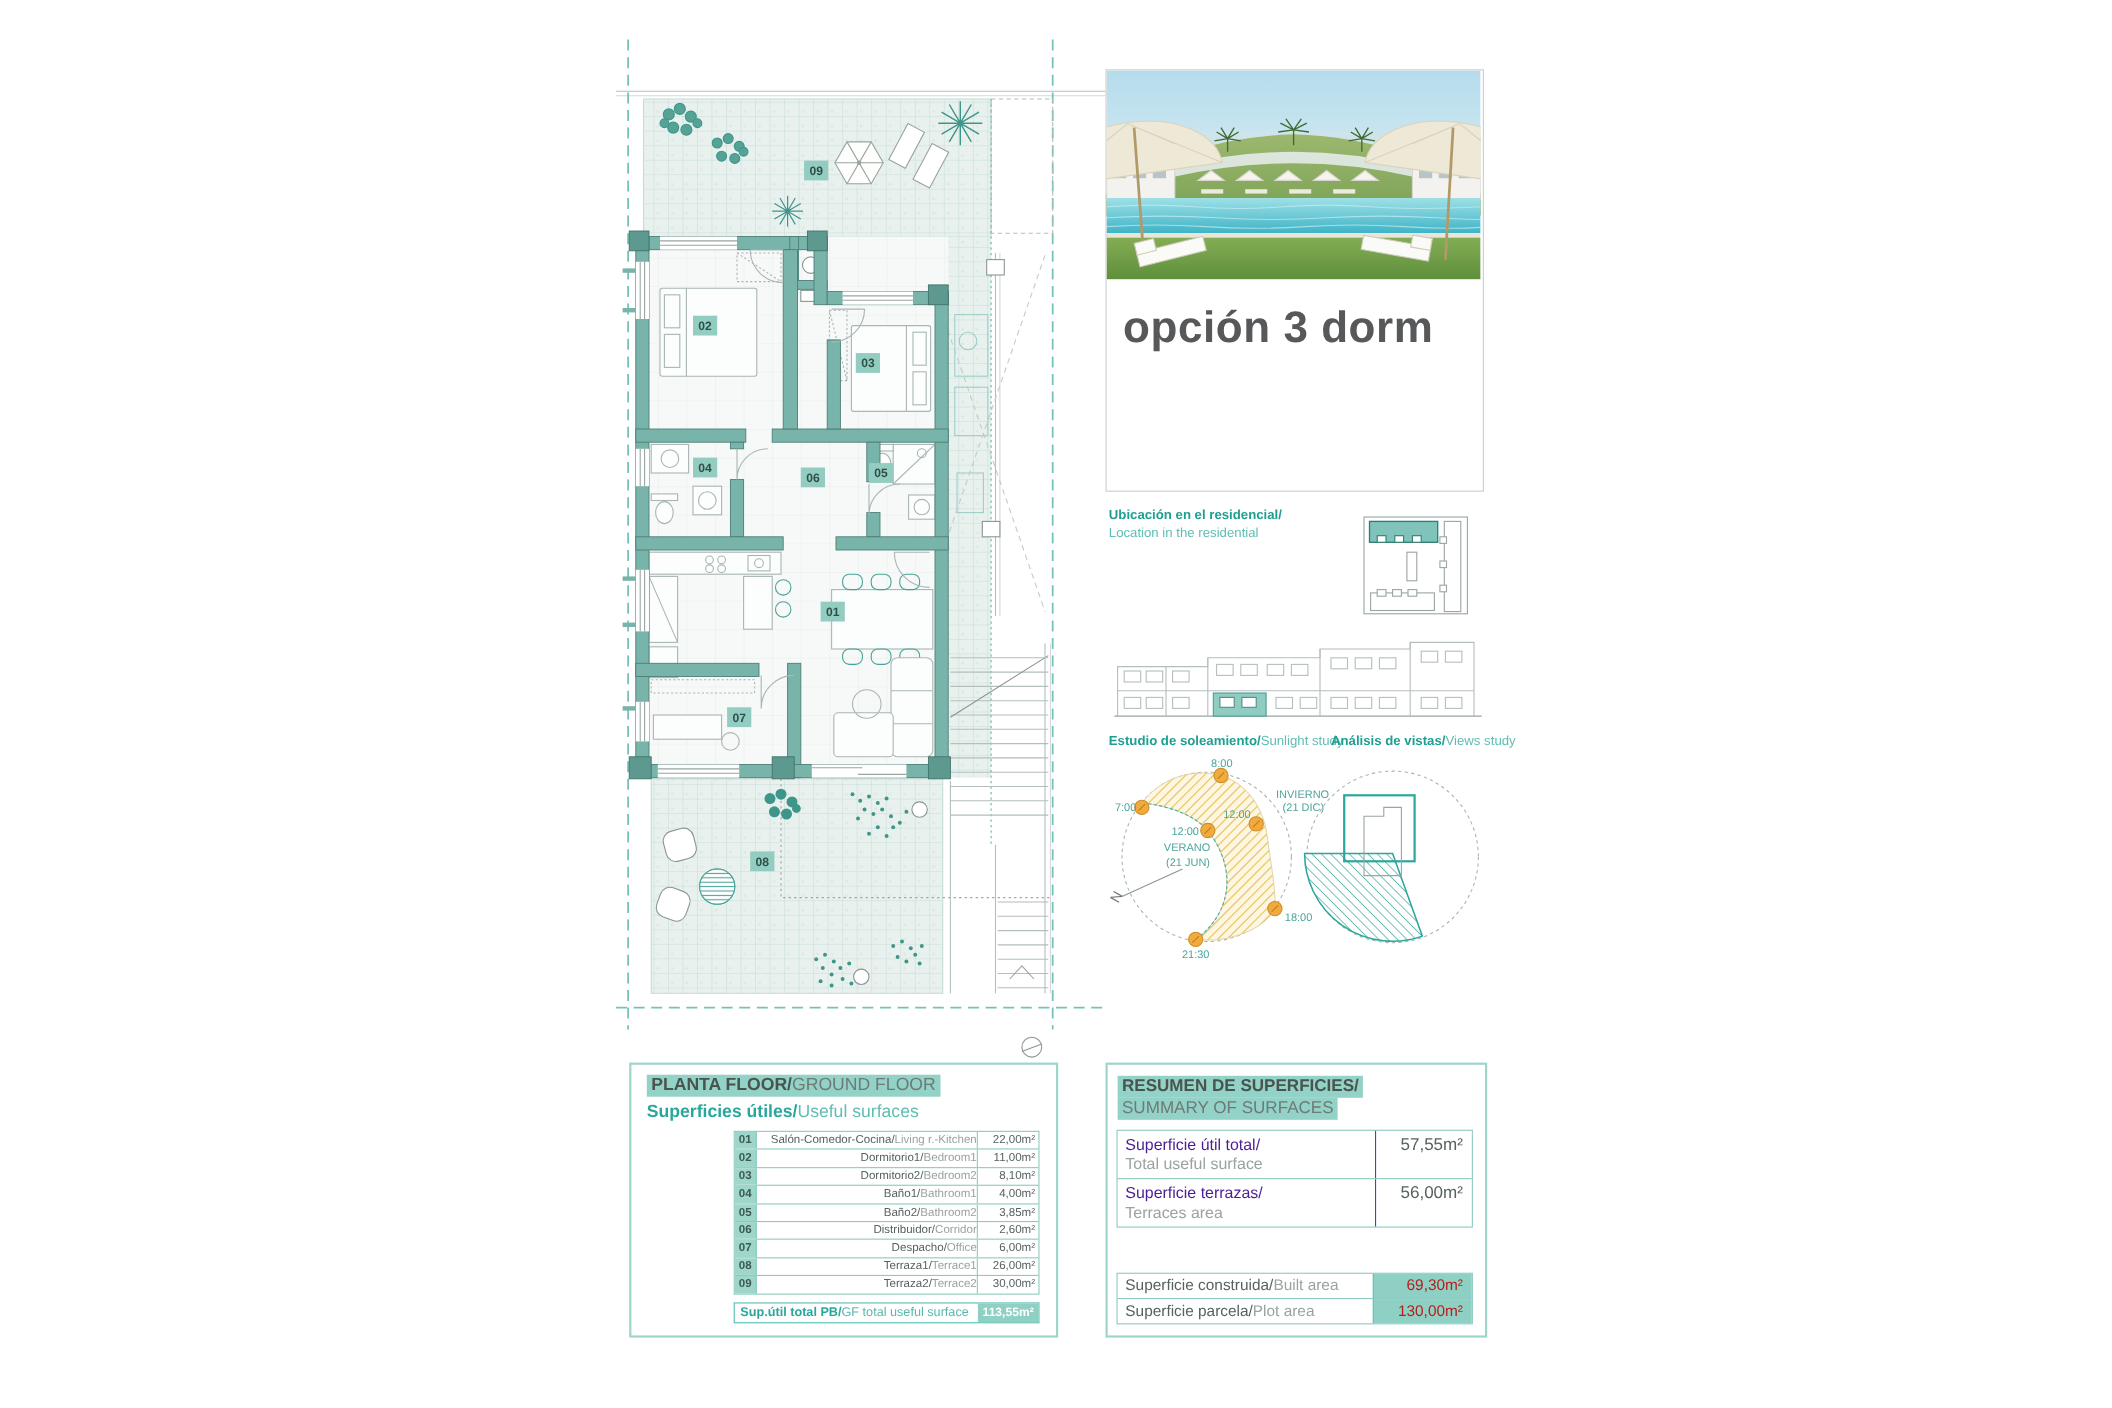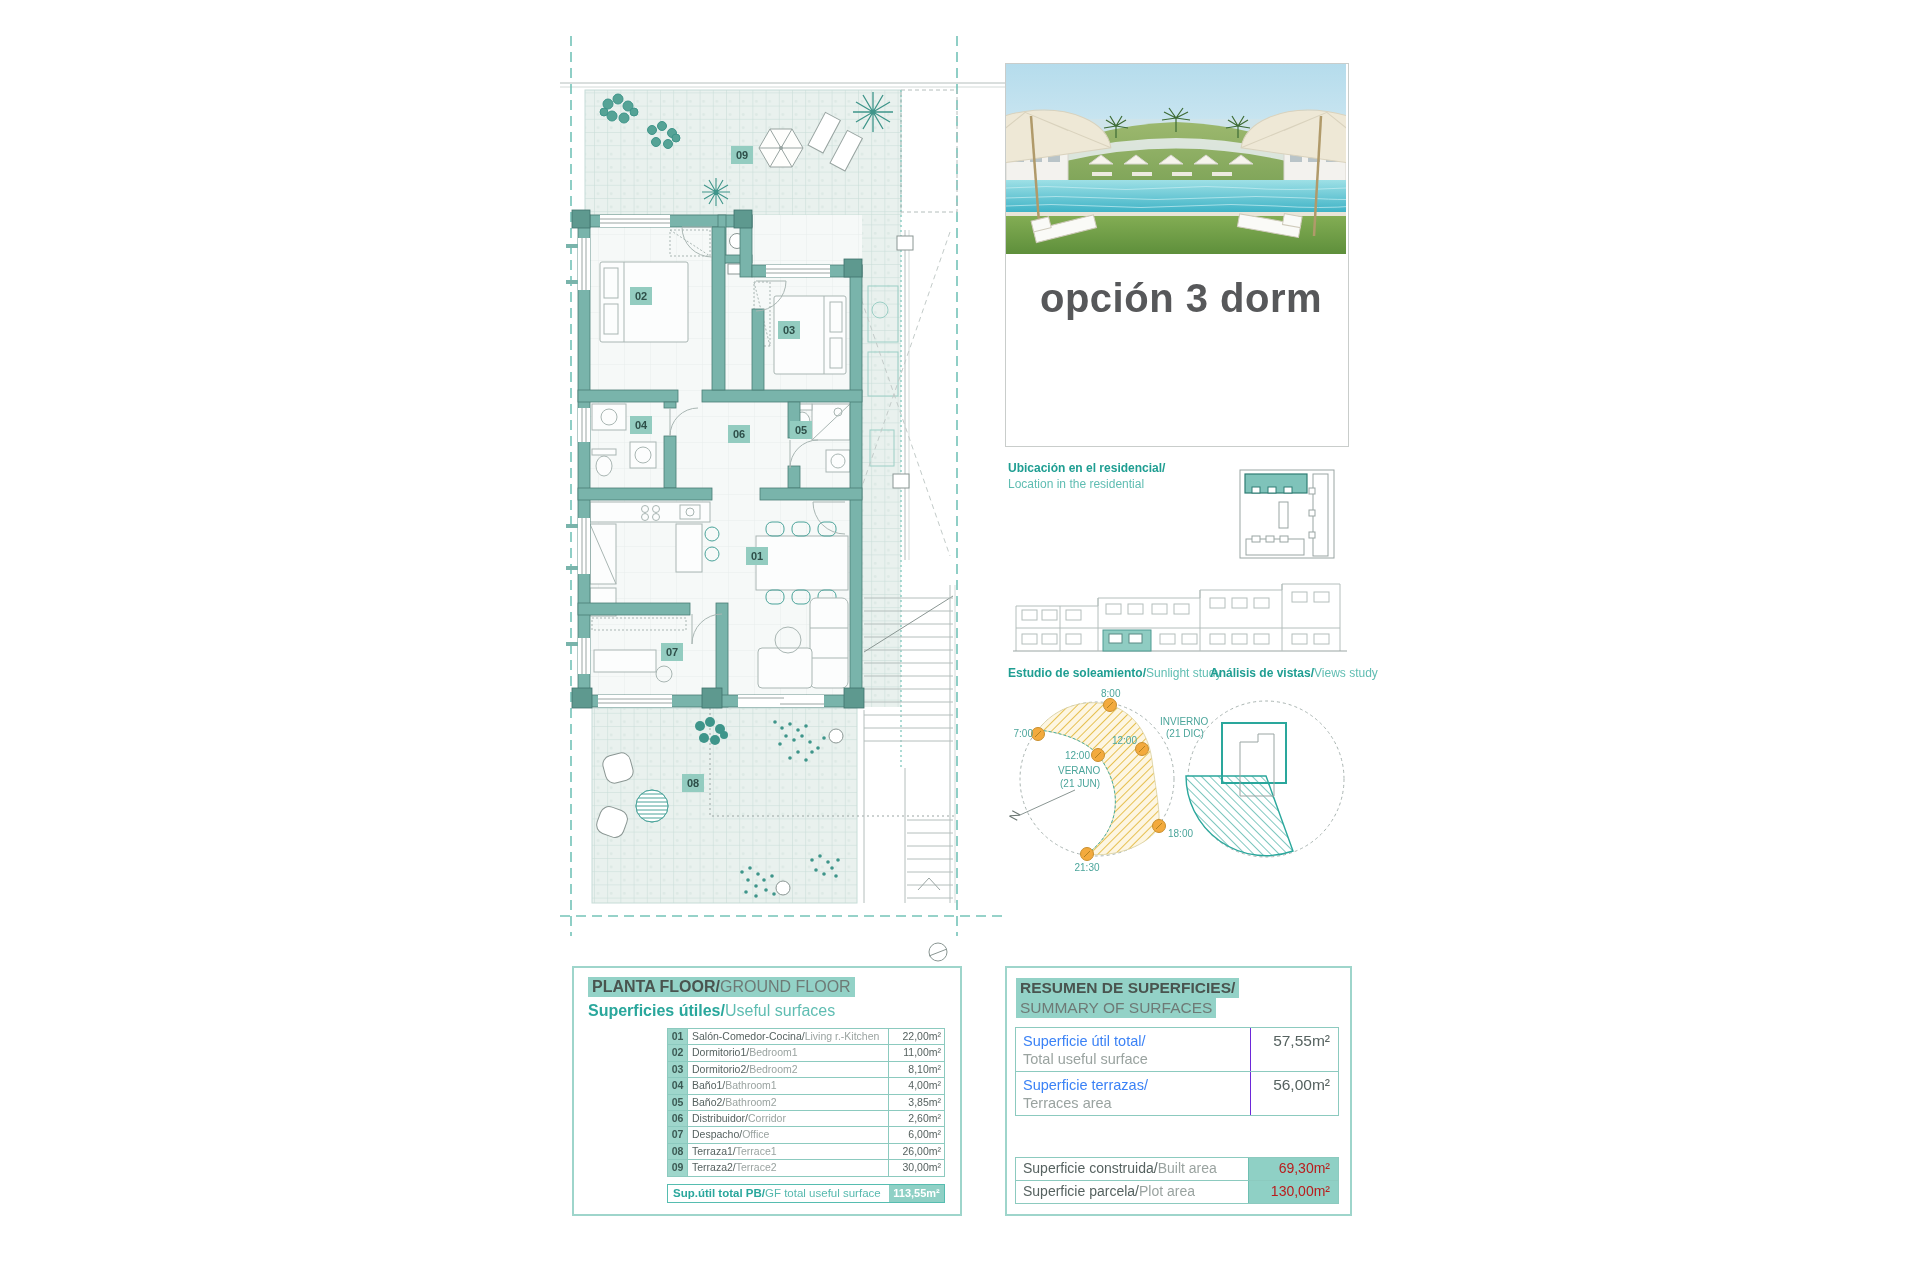--- a/index.html
+++ b/index.html
@@ -2,57 +2,57 @@
 <html><head>
 <meta charset="utf-8">
 <style>
   html,body{margin:0;padding:0;background:#ffffff;}
   #page{position:relative;width:1920px;height:1280px;background:#fff;overflow:hidden;
         font-family:"Liberation Sans","DejaVu Sans",sans-serif;color:#566260;}
   .abs{position:absolute;}
   
   .card{left:1005px;top:63px;width:342px;height:382px;border:1px solid #c9cdcb;background:#fff;}
   .card svg{display:block;}
-  .card-title{position:absolute;left:15px;top:212px;font-size:40px;font-weight:600;color:#57585a;letter-spacing:.5px;margin-left:19px;}
+  .card-title{position:absolute;left:15px;top:212px;font-size:40px;font-weight:600;color:#57585a;letter-spacing:.5px;}
   
   .teal-lbl{font-size:12px;line-height:16px;color:#2aa79c;}
   .teal-lbl b{font-weight:bold;color:#1f9e92;}
   .teal-lbl span{color:#5fbdb2;}
   
   .box{border:2px solid #9ed5cb;background:#fff;}
   .gf-box{left:572px;top:966px;width:386px;height:246px;}
   .sum-box{left:1005px;top:966px;width:343px;height:246px;}
   .hl{background:#93d2c7;padding:1px 4px 2px 4px;display:inline;}
   .h-es{font-weight:bold;color:#49544f;}
   .h-en{font-weight:normal;color:#6e7a76;}
   .gf-head{position:absolute;left:14px;top:10px;font-size:16px;}
   .gf-sub{position:absolute;left:14px;top:34px;font-size:16px;}
   .gf-sub b{color:#2aa79c;}
   .gf-sub span{color:#5fbdb2;}
   
   .gf-table{position:absolute;left:93px;top:60px;width:276px;border:1px solid #8ccabf;}
   .gf-row{display:flex;height:15.4px;border-bottom:1px solid #8ccabf;font-size:10.5px;line-height:15px;}
   .gf-row:last-child{border-bottom:none;}
   .gf-num{width:19px;background:#9ed6cb;color:#3c5a54;font-weight:bold;text-align:center;border-right:1px solid #8ccabf;}
-  .gf-name{flex:1;padding-left:4px;white-space:nowrap;overflow:hidden;}
+  .gf-name{flex:1;padding-left:4px;white-space:nowrap;overflow:hidden;text-align:right;}
   .gf-name .es{color:#566260;}
   .gf-name .en{color:#9aa3a0;}
   .gf-val{width:52px;border-left:1px solid #8ccabf;text-align:right;padding-right:3px;color:#566260;}
   .gf-total{position:absolute;left:93px;top:216px;width:276px;height:17px;border:1.5px solid #56bdb0;display:flex;font-size:11.5px;line-height:16px;background:#fff;}
   .gf-total .lbl{flex:1;padding-left:5px;white-space:nowrap;}
   .gf-total .lbl b{color:#2aa79c;}
   .gf-total .lbl span{color:#56b9ae;}
   .gf-total .val{width:55px;background:#8fd0c5;color:#fff;font-weight:bold;text-align:center;font-size:11px;}
   
   .sum-head{position:absolute;left:9px;top:10px;font-size:15.5px;line-height:20px;}
   .sum-tableA{position:absolute;left:8px;top:59px;width:322px;border:1px solid #8ccabf;}
   .sum-rowA{display:flex;height:43px;border-bottom:1px solid #8ccabf;}
   .sum-rowA:last-child{border-bottom:none;}
   .sum-lblA{flex:1;padding:4px 0 0 7px;font-size:14.5px;line-height:18px;}
-  .sum-lblA .es{color:#3b82f6;}
+  .sum-lblA .es{color:#4c1d95;}
   .sum-lblA .en{color:#9aa3a0;}
   .sum-valA{width:88px;border-left:1px solid #6d28d9;text-align:right;padding:4px 8px 0 0;font-size:15.5px;color:#566260;box-sizing:border-box;}
   .sum-tableB{position:absolute;left:8px;top:189px;width:322px;border:1px solid #8ccabf;}
   .sum-rowB{display:flex;height:22px;border-bottom:1px solid #8ccabf;font-size:14px;line-height:21px;}
   .sum-rowB:last-child{border-bottom:none;}
   .sum-lblB{flex:1;padding-left:7px;white-space:nowrap;}
   .sum-lblB .es{color:#566260;}
   .sum-lblB .en{color:#9aa3a0;}
   .sum-valB{width:90px;border-left:1px solid #6fbfb2;background:#8fd0c5;text-align:right;padding-right:8px;color:#b91c1c;box-sizing:border-box;}
   

